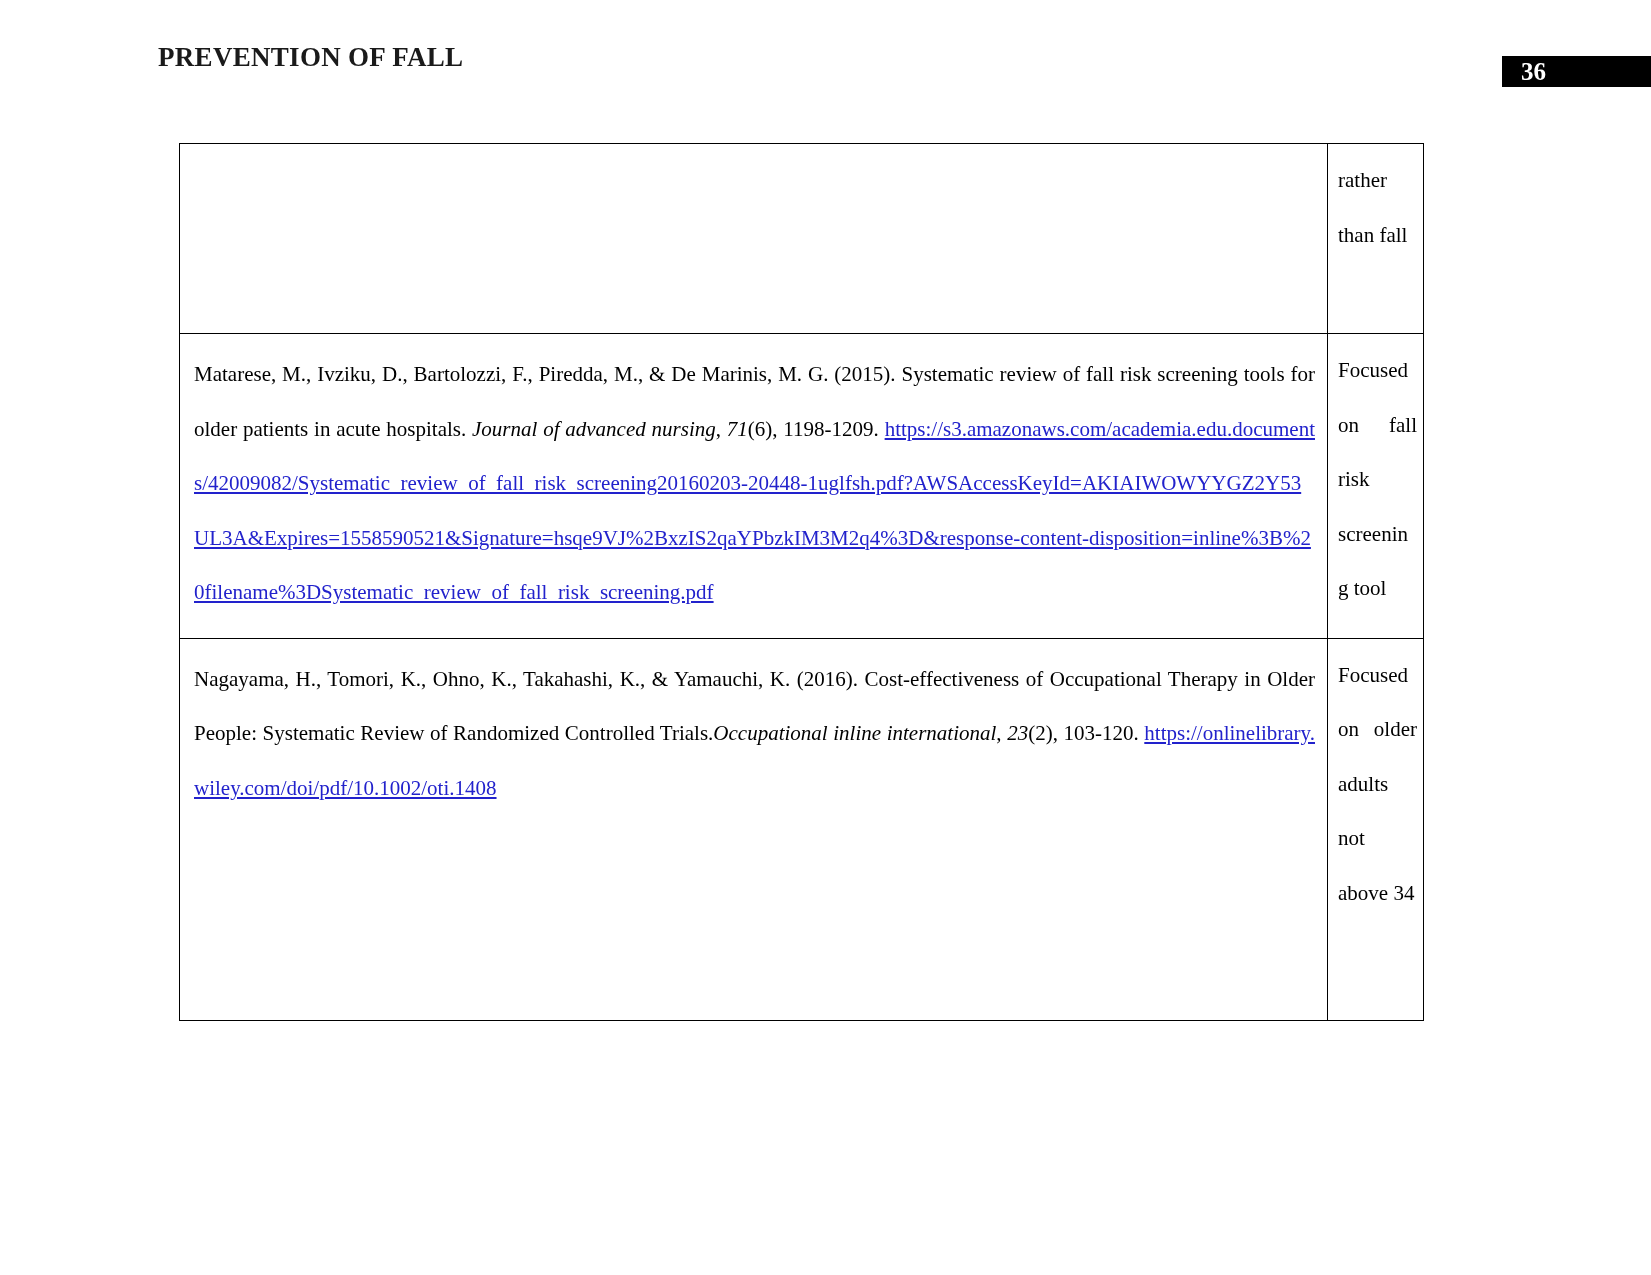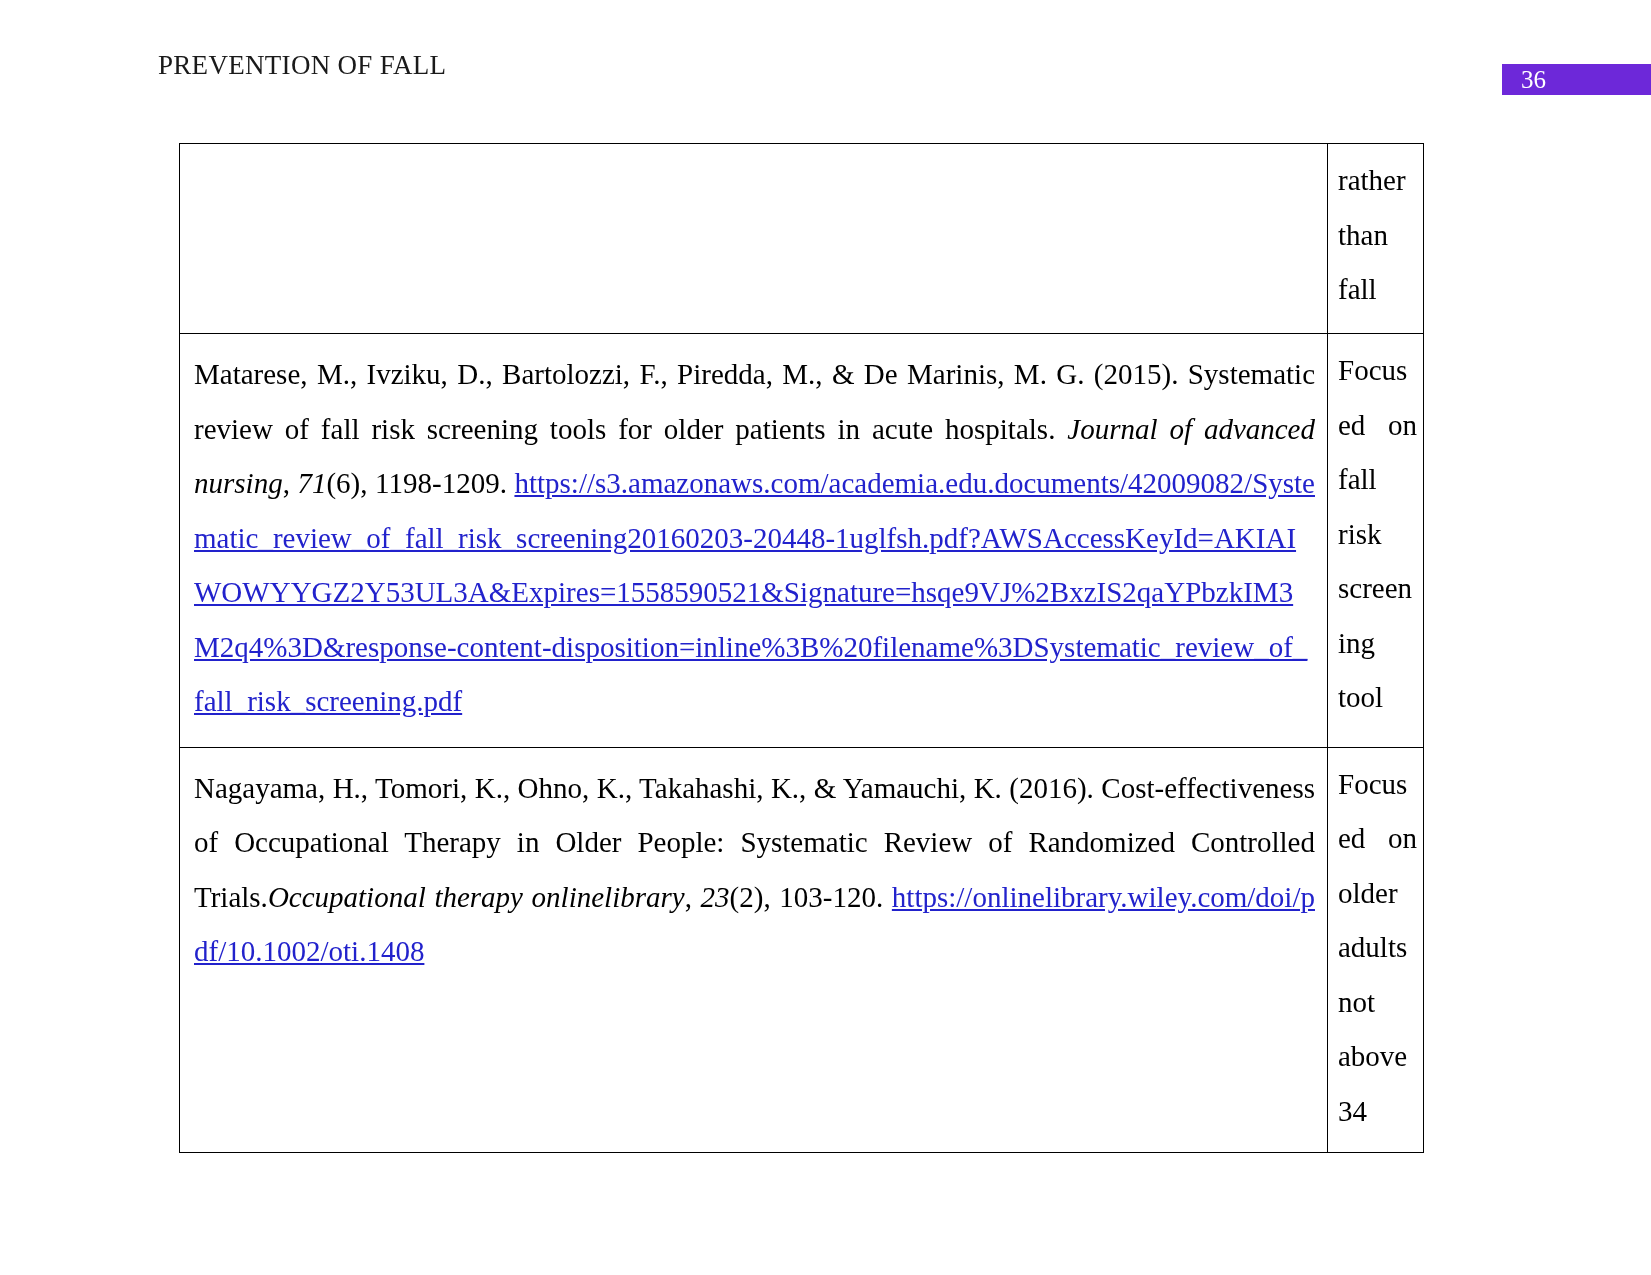--- a/index.html
+++ b/index.html
@@ -12,41 +12,42 @@
     height: 1275px;
     position: relative;
     font-family: "Liberation Serif", "DejaVu Serif", serif;
     color: #000000;
     overflow: hidden;
   }
 
   
   .page-header {
     position: absolute;
-    top: 8px;
+    top: 0;
     left: 0;
     width: 1651px;
     height: 110px;
+    font-weight: bold;
   }
   .running-head {
     position: absolute;
     left: 158px;
     top: 42px;
     font-size: 27px;
     letter-spacing: 0.3px;
     color: #1a1a1a;
     white-space: nowrap;
   }
   .page-number-banner {
     position: absolute;
     left: 1502px;
     top: 56px;
     width: 149px;
     height: 31px;
-    background: #6d28d9;
+    background: #000000;
   }
   .page-number-banner .num {
     position: absolute;
     left: 19px;
     top: 1px;
     font-size: 25px;
     color: #ffffff;
     line-height: 30px;
   }
 
@@ -62,21 +63,21 @@
   .ref-table td {
     border: 1px solid #000000;
     vertical-align: top;
     padding: 0;
   }
   .col-citation { width: 1148px; }
   .col-note { width: 96px; }
 
   .cell-inner {
     padding: 9px 8px 14px 10px;
-    font-size: 29px;
+    font-size: 21px;
     line-height: 54.5px;
   }
   .cell-inner.note {
     padding: 9px 6px 14px 10px;
   }
 
   .citation-text {
     text-align: justify;
     text-justify: inter-word;
     margin: 4px;
@@ -144,21 +145,21 @@
         <div class="cell-inner note">
           <p class="note-text center-ish">Focused on fall risk screening tool</p>
         </div>
       </td>
     </tr>
 
     <tr>
       <td>
         <div class="cell-inner">
           <p class="citation-text nag-left">
-            <span>Nagayama, H., Tomori, K., Ohno, K., Takahashi, K., &amp; Yamauchi, K. (2016). Cost-effectiveness of Occupational Therapy in Older People: Systematic Review of Randomized Controlled Trials.</span><i>Occupational therapy onlinelibrary</i><span>, </span><i>23</i><span>(2), 103-120. </span><a class="link" href="#">https://onlinelibrary.wiley.com/doi/pdf/10.1002/oti.1408</a>
+            <span>Nagayama, H., Tomori, K., Ohno, K., Takahashi, K., &amp; Yamauchi, K. (2016). Cost-effectiveness of Occupational Therapy in Older People: Systematic Review of Randomized Controlled Trials.</span><i>Occupational inline international</i><span>, </span><i>23</i><span>(2), 103-120. </span><a class="link" href="#">https://onlinelibrary.wiley.com/doi/pdf/10.1002/oti.1408</a>
           </p>
         </div>
       </td>
       <td>
         <div class="cell-inner note">
           <p class="note-text center-ish">Focused on older adults not above 34</p>
         </div>
       </td>
     </tr>
 

